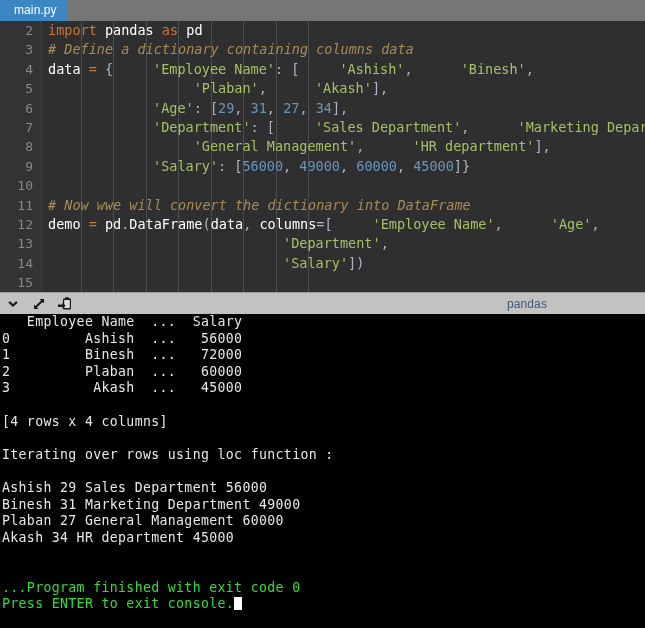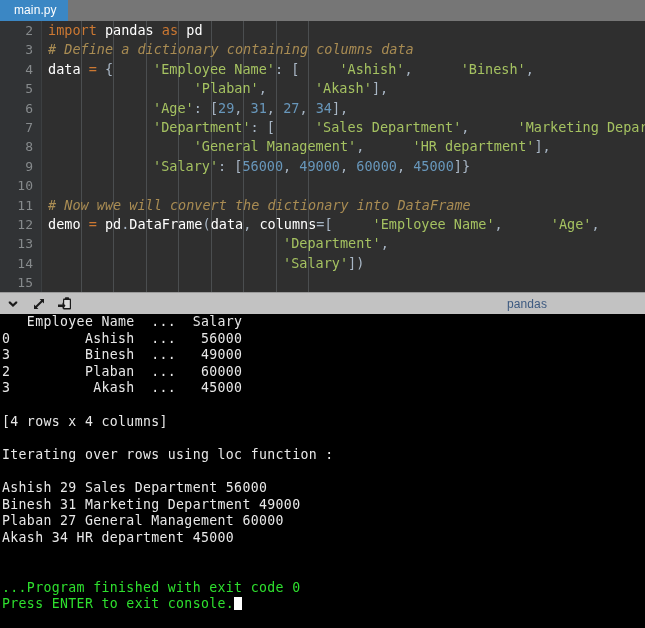--- a/index.html
+++ b/index.html
@@ -231,21 +231,21 @@
         <path d="M1 7.5 L5.5 7.5 L5.5 5.6 L8.6 8.7 L5.5 11.8 L5.5 9.9 L1 9.9 Z" fill="#1b1b1b"></path>
       </svg>
     </div>
     <div class="tb-spacer"></div>
     <div class="input-label">pandas</div>
   </div>
 
   <div class="console" id="console-out">
       <div class="cline">   Employee Name  ...  Salary</div>
       <div class="cline">0         Ashish  ...   56000</div>
-      <div class="cline">3         Binesh  ...   49000</div>
+      <div class="cline">1         Binesh  ...   72000</div>
       <div class="cline">2         Plaban  ...   60000</div>
       <div class="cline">3          Akash  ...   45000</div>
       <div class="cline">&nbsp;</div>
       <div class="cline">[4 rows x 4 columns]</div>
       <div class="cline">&nbsp;</div>
       <div class="cline">Iterating over rows using loc function :</div>
       <div class="cline">&nbsp;</div>
       <div class="cline">Ashish 29 Sales Department 56000</div>
       <div class="cline">Binesh 31 Marketing Department 49000</div>
       <div class="cline">Plaban 27 General Management 60000</div>

